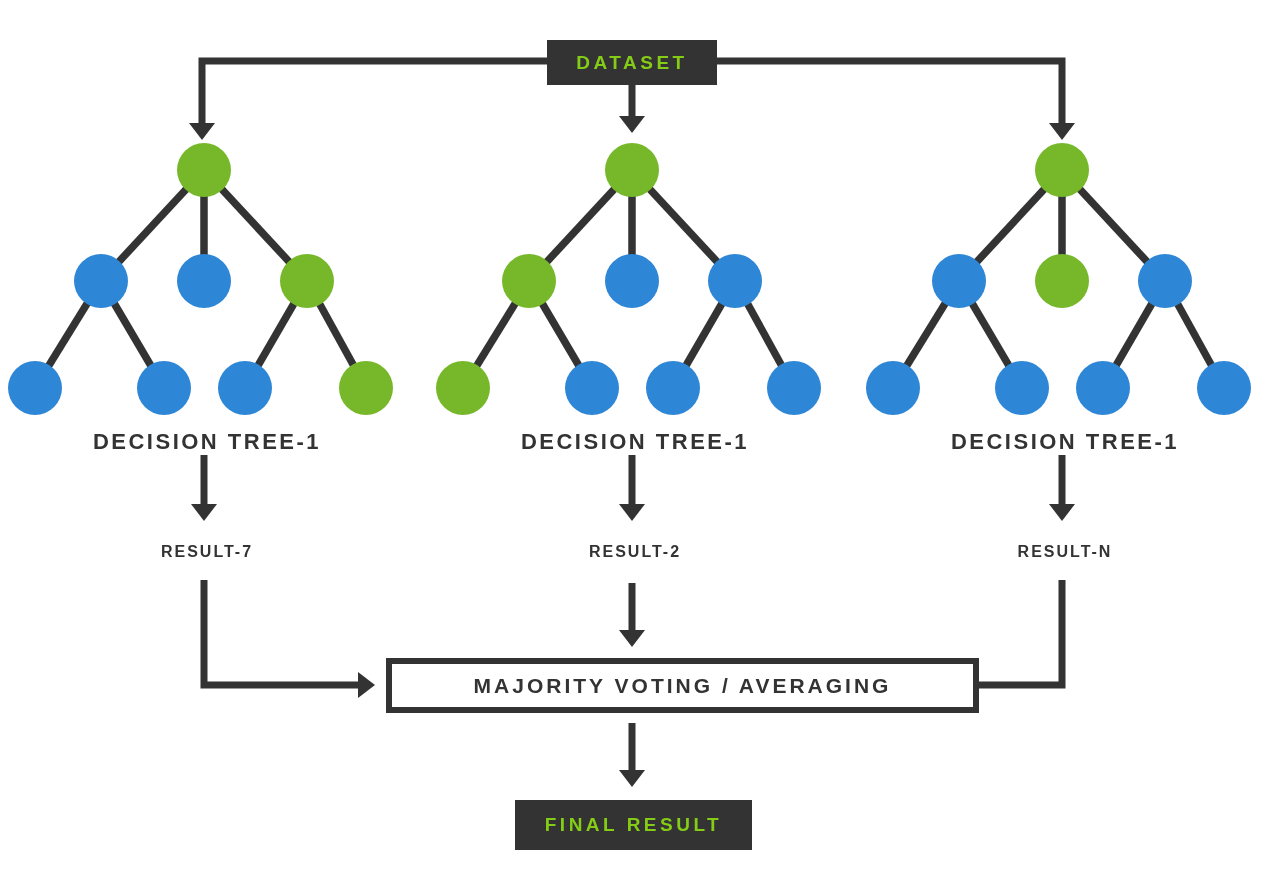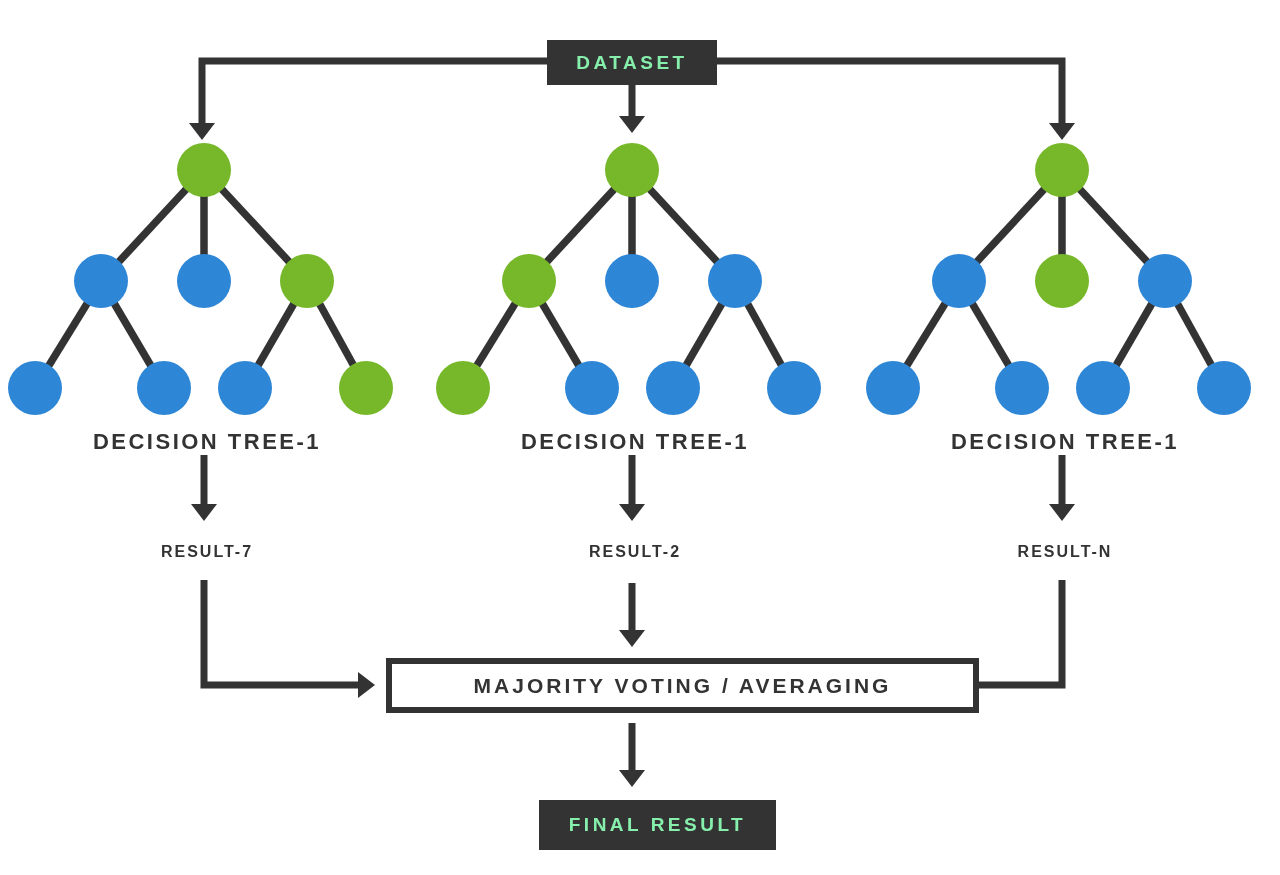--- a/index.html
+++ b/index.html
@@ -1,25 +1,25 @@
 <!DOCTYPE html>
 <html><head>
 <meta charset="utf-8">
 <style>
   html,body{margin:0;padding:0;background:#ffffff;}
   body{width:1280px;height:875px;overflow:hidden;font-family:"Liberation Sans", sans-serif;}
   .canvas{position:relative;width:1280px;height:875px;background:#ffffff;}
   #diagram-svg{position:absolute;left:0;top:0;}
   .box{position:absolute;display:flex;align-items:center;justify-content:center;
        font-weight:bold;box-sizing:border-box;white-space:nowrap;}
-  .dark-box{background:#333333;color:#86efac;}
+  .dark-box{background:#333333;color:#84cc16;}
   .dataset{left:547px;top:40px;width:170px;height:45px;font-size:19px;letter-spacing:3.5px;}
   .majority{left:386px;top:658px;width:593px;height:55px;background:#ffffff;
             border:6px solid #333333;color:#333333;font-size:21px;letter-spacing:3px;}
-  .final{left:539px;top:800px;width:237px;height:50px;font-size:19px;letter-spacing:3.5px;}
+  .final{left:515px;top:800px;width:237px;height:50px;font-size:19px;letter-spacing:3.5px;}
   .label{position:absolute;transform:translateX(-50%);white-space:nowrap;
          font-weight:bold;color:#333333;}
   .tree-label{top:429px;font-size:22px;letter-spacing:2.5px;}
   .result-label{top:543px;font-size:16px;letter-spacing:2px;}
   .t1{left:207px}.t2{left:635px}.t3{left:1065px}
 </style>
 </head>
 <body>
 
 <div class="canvas">

